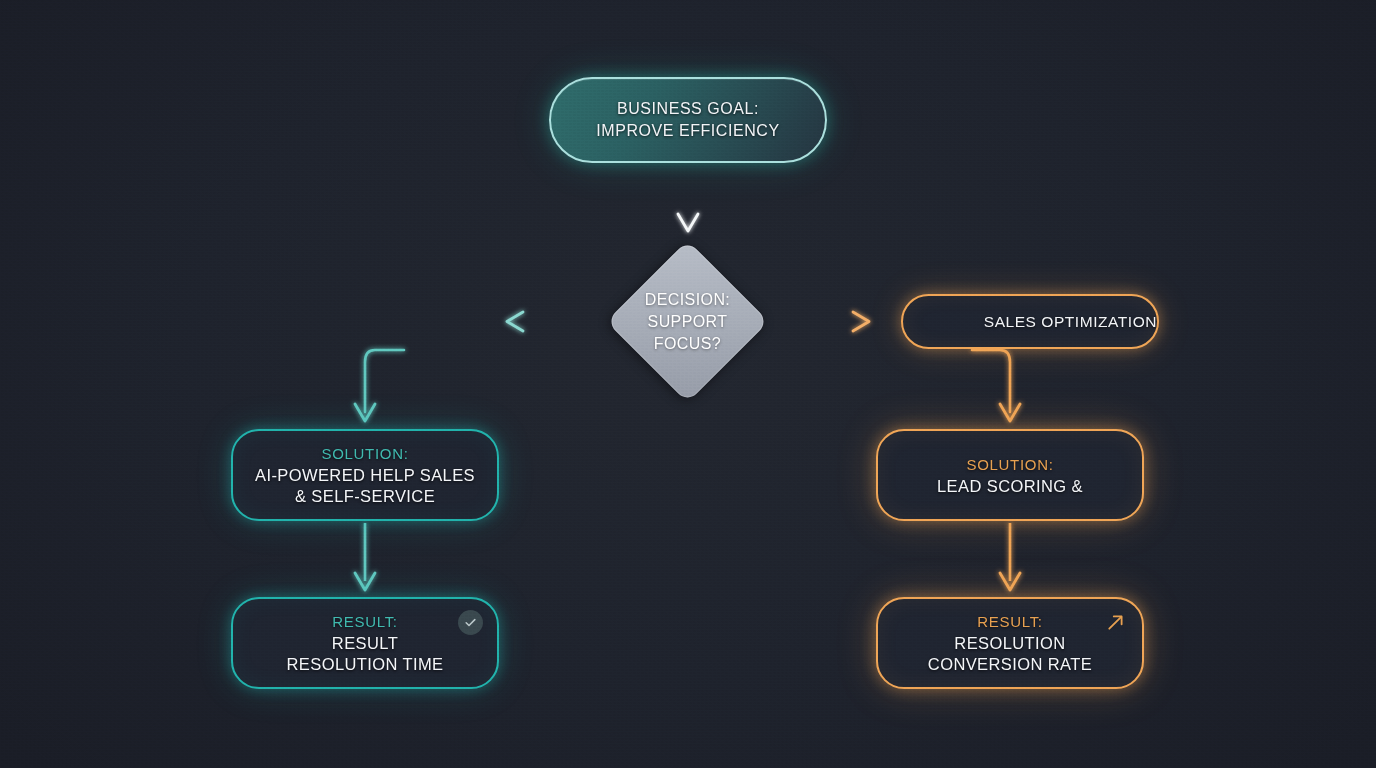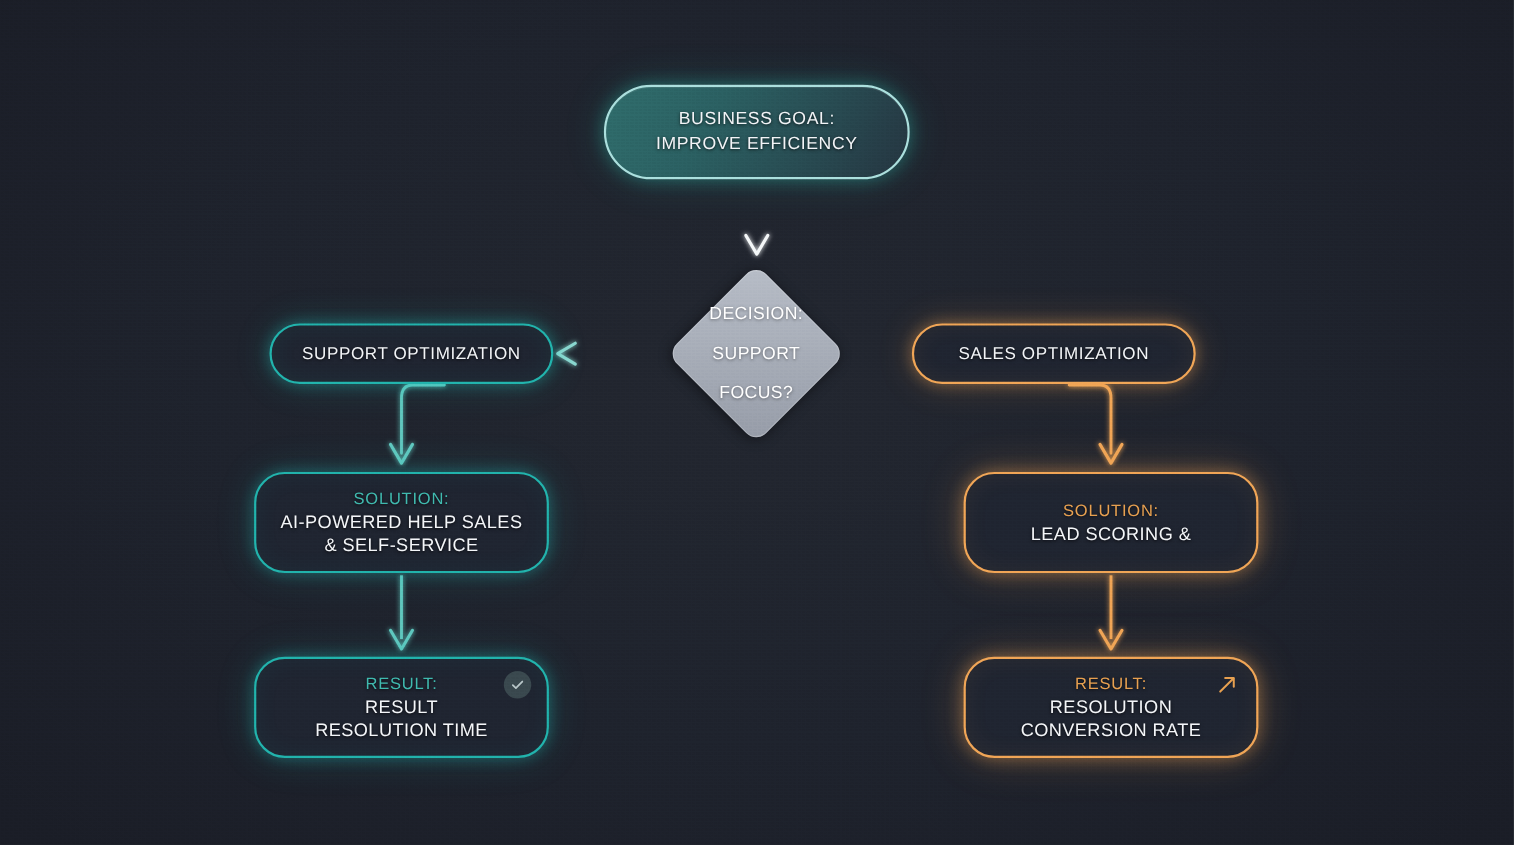--- a/index.html
+++ b/index.html
@@ -120,46 +120,46 @@
     width: 163px; height: 163px;
     display: flex;
     flex-direction: column;
     align-items: center;
     justify-content: center;
     color: #ffffff;
     font-size: 16px;
     line-height: 22px;
     letter-spacing: .4px;
     text-shadow: 0 1px 3px rgba(0,0,0,.45);
-    gap: 14px;
   }
 
   
   .pill {
     height: 55px;
     border-radius: 28px;
     border-width: 2.2px;
     border-style: solid;
     background: #1f2430;
   }
   #n-support {
     left: 245px; top: 294px; width: 258px;
     border-color: #21b2ab;
     box-shadow:
       0 0 14px rgba(34,197,190,.38),
       0 0 34px rgba(34,197,190,.18),
       inset 0 0 22px rgba(34,197,190,.06);
   }
   #n-sales {
-    left: 829px; top: 294px; width: 258px;
+    left: 901px; top: 294px; width: 258px;
     border-color: #f0a455;
     box-shadow:
       0 0 14px rgba(240,164,85,.42),
       0 0 34px rgba(240,164,85,.2),
       inset 0 0 22px rgba(240,164,85,.06);
+    align-items: flex-end;
   }
 
   
   .box {
     border-radius: 28px;
     border-width: 2.2px;
     border-style: solid;
     background: #1f2430;
     width: 268px;
     height: 92px;
@@ -294,23 +294,20 @@
 
   <div class="node" id="n-decision">
     <div class="dia"></div>
     <div class="dia-text">
       <div>DECISION:</div>
       <div>SUPPORT</div>
       <div>FOCUS?</div>
     </div>
   </div>
 
-  <div class="node pill" id="n-support">
-    <div class="ttl">SUPPORT OPTIMIZATION</div>
-  </div>
 
   <div class="node pill" id="n-sales">
     <div class="ttl">SALES OPTIMIZATION</div>
   </div>
 
   <div class="node box teal" id="n-sol-left">
     <div class="lbl teal">SOLUTION:</div>
     <div class="body-line">AI-POWERED HELP SALES</div>
     <div class="body-line">&amp; SELF-SERVICE</div>
   </div>

